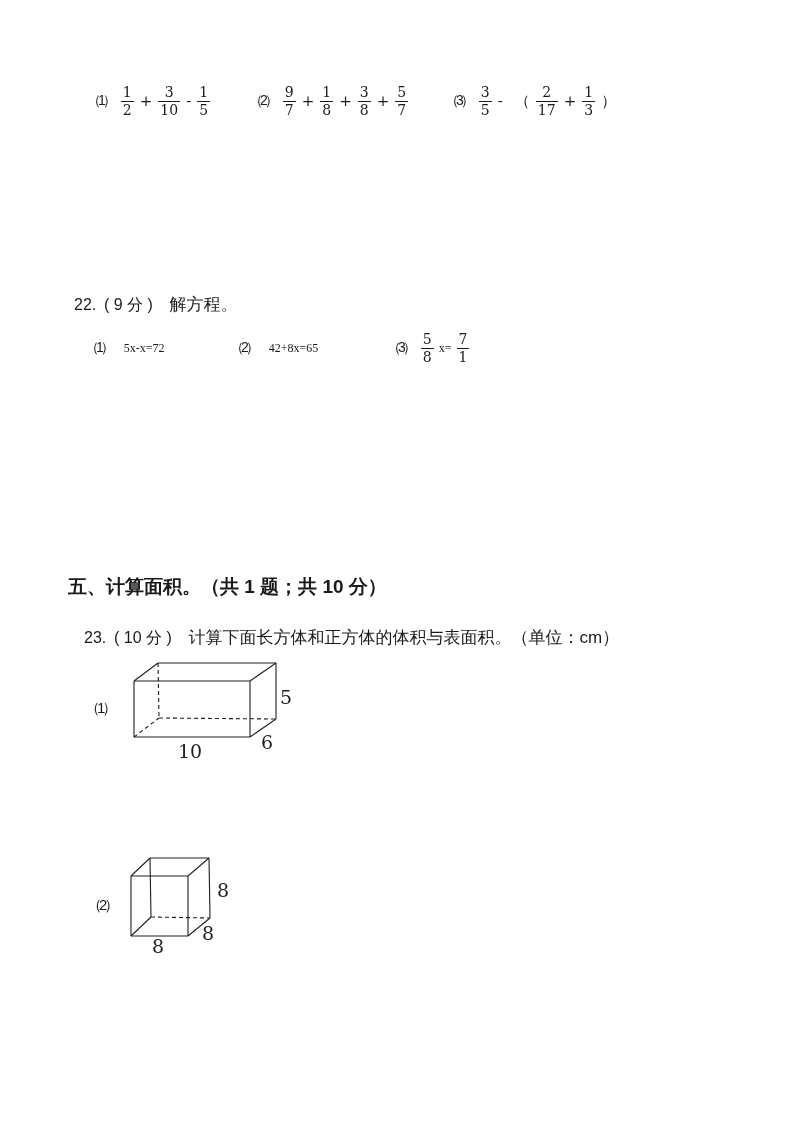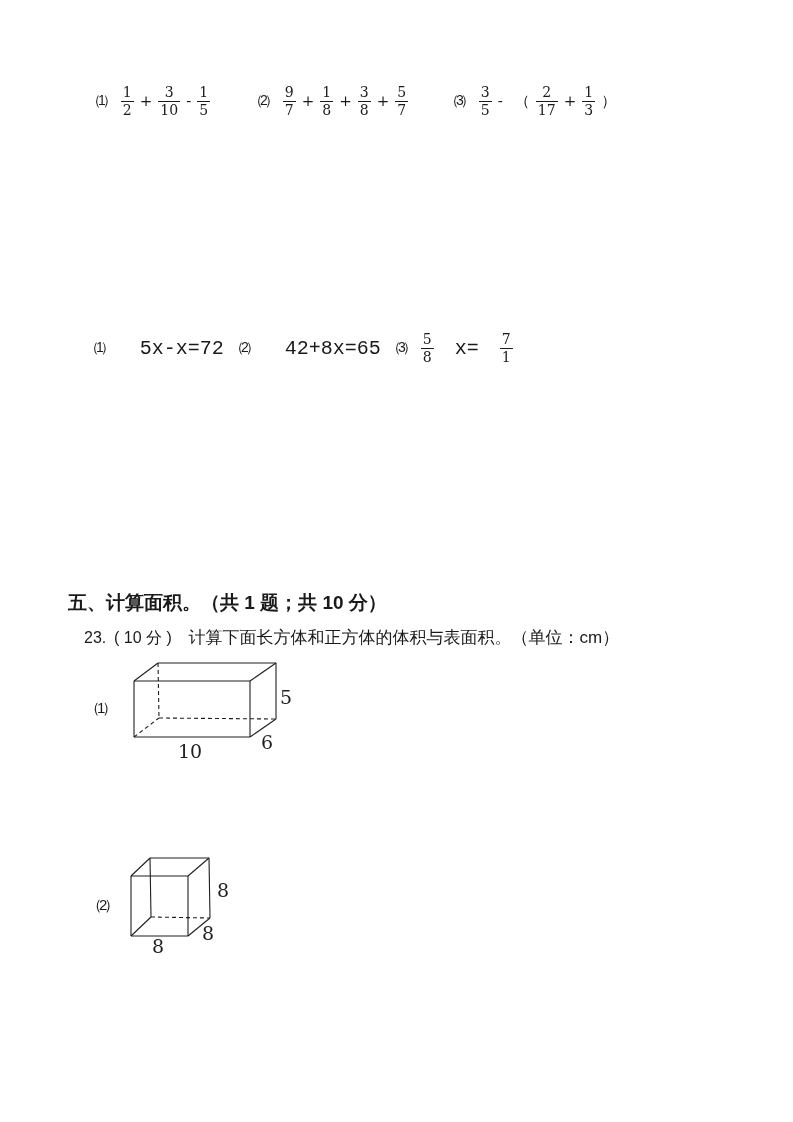--- a/index.html
+++ b/index.html
@@ -34,21 +34,21 @@
     text-align:center;
     font-family:"DejaVu Serif","Liberation Serif",serif;
     font-size:14px;
     line-height:1.2;
   }
   .frac .num { border-bottom:1px solid #1a1a1a; padding:0 2px; }
   .frac .den { padding:0 2px; }
 
   .tok { margin:0 6px; }
   .calc-row .tok { font-family:"DejaVu Serif","Liberation Serif",serif; font-size:15px; }
-  .eq .tok { font-family:Liberation Mono, monospace; font-size:20px; margin:0 21px; }
+  .eq .tok { font-family:Liberation Serif, serif; font-size:12px; margin:0 5px; }
 
   
   .qheader { font-size:17px; white-space:nowrap; }
   .qheader .qnum { font-size:16px; margin-right:3px; }
   .qheader .qpts { font-size:16px; margin-right:12px; }
 
   .section-heading {
     font-size:19px;
     font-weight:700;
     white-space:nowrap;
@@ -126,20 +126,25 @@
         </span>
         <span class="tok">+</span>
         <span class="frac">
           <span class="num">1</span>
           <span class="den">3</span>
         </span>
         <span class="tok">）</span>
       </span>
   </div>
 
+  <div class="abs qheader" style="left:74px;top:293px">
+    <span class="qnum">22.</span>
+    <span class="qpts">( 9 分 )</span>
+    <span class="qtitle">解方程。</span>
+  </div>
 
   <div class="abs expr eq" style="left:85px;top:331px">
     <span class="label">（1）</span>
     <span class="expr" style="height:33px">
         <span class="tok">5x-x=72</span>
       </span>
   </div>
   <div class="abs expr eq" style="left:230px;top:331px">
     <span class="label">（2）</span>
     <span class="expr" style="height:33px">
@@ -154,21 +159,21 @@
           <span class="den">8</span>
         </span>
         <span class="tok">x=</span>
         <span class="frac">
           <span class="num">7</span>
           <span class="den">1</span>
         </span>
       </span>
   </div>
 
-  <div class="abs section-heading" style="left:68px;top:590px">五、计算面积。（共 1 题；共 10 分）</div>
+  <div class="abs section-heading" style="left:68px;top:574px">五、计算面积。（共 1 题；共 10 分）</div>
 
   <div class="abs qheader" style="left:84px;top:626px">
     <span class="qnum">23.</span>
     <span class="qpts">( 10 分 )</span>
     <span class="qtitle">计算下面长方体和正方体的体积与表面积。（单位：cm）</span>
   </div>
 
   <div class="abs figure-label" style="left:85px;top:699px">（1）</div>
   <svg class="abs" style="left:125px;top:655px" width="175" height="110" viewBox="0 0 175 110">
     <line x1="9" y1="26" x2="125" y2="26"></line>

